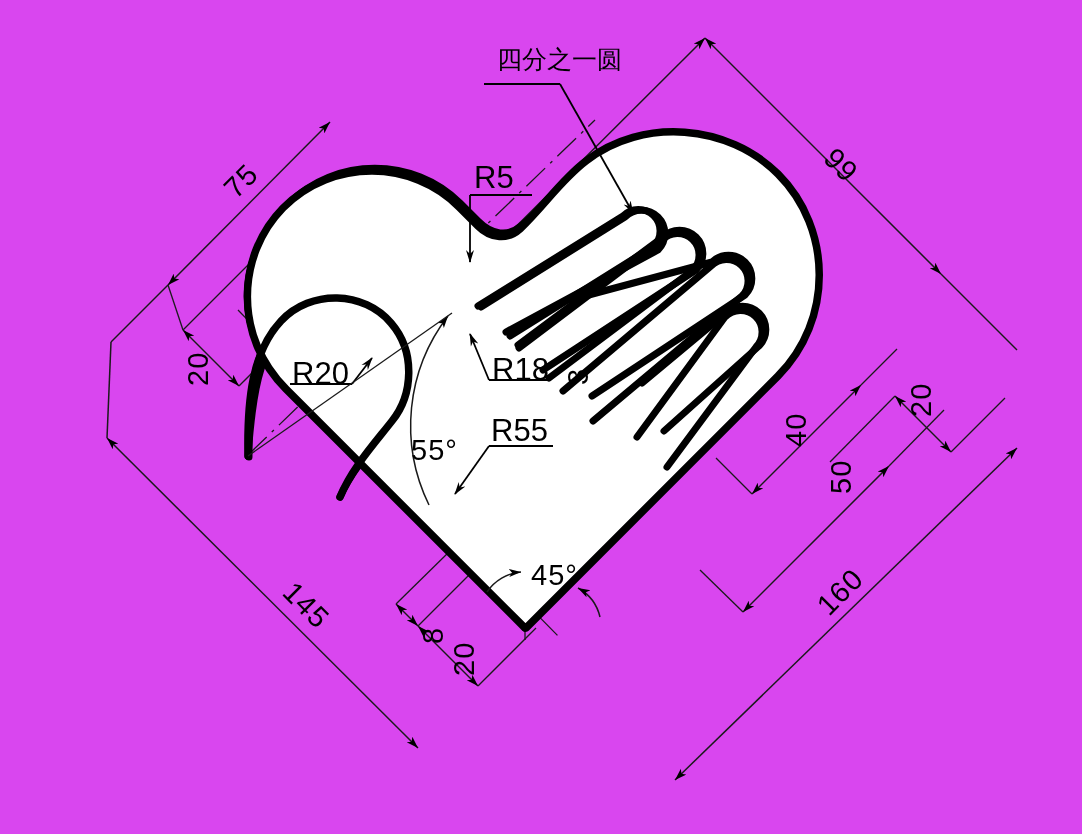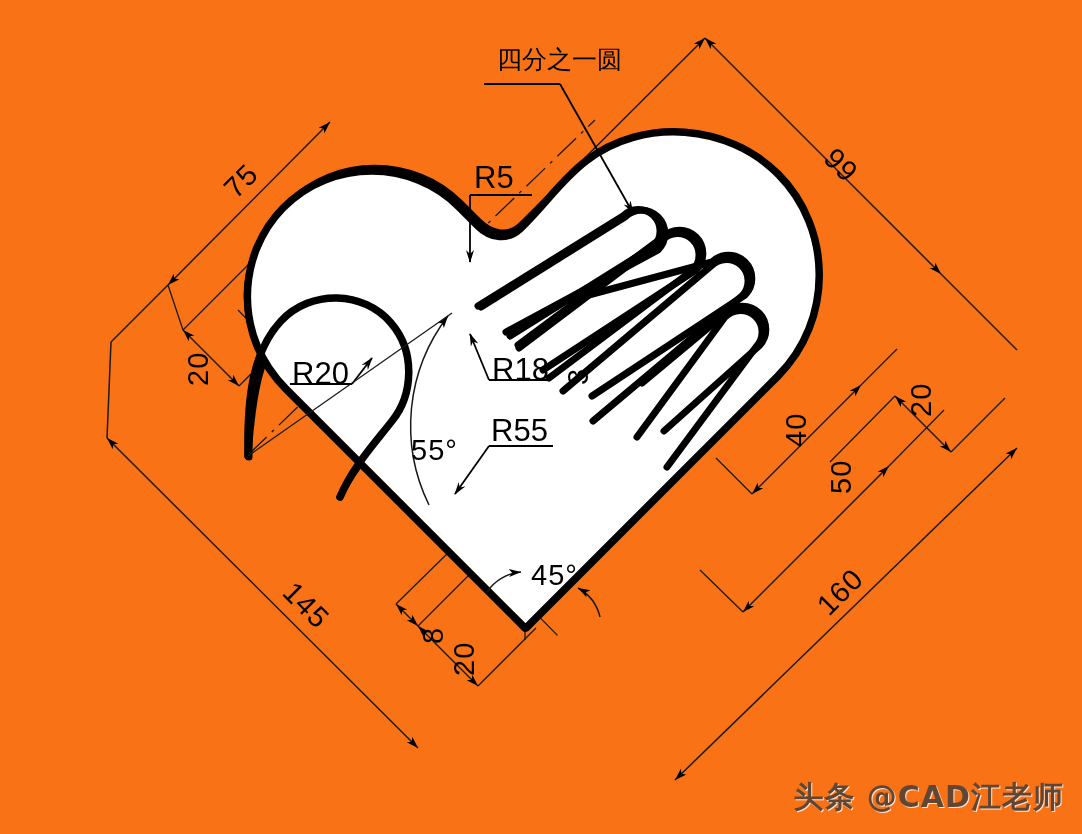--- a/index.html
+++ b/index.html
@@ -7,21 +7,21 @@
     padding: 0;
     background: #ffffff;
   }
   body {
     font-family: "Liberation Sans", sans-serif;
   }
   #canvas-wrap {
     position: relative;
     width: 1082px;
     height: 834px;
-    background: #f97316;
+    background: #d946ef;
     overflow: hidden;
     text-decoration: underline;
   }
   svg#drawing {
     position: absolute;
     left: 0;
     top: 0;
     width: 1082px;
     height: 834px;
   }
@@ -335,15 +335,14 @@
     <text class="dimtext" transform="translate(931,417) rotate(-90)">20</text>
     <text class="dimtext" transform="translate(806,447) rotate(-90)">40</text>
     <text class="dimtext" transform="translate(851,494) rotate(-90)">50</text>
     <text class="dimtext" transform="translate(829,617) rotate(-45)">160</text>
     <text class="dimtext" transform="translate(588,385) rotate(-90)">3</text>
     <text class="dimtext" transform="translate(443,644) rotate(-90)">8</text>
     <text class="dimtext" transform="translate(474,676) rotate(-90)">20</text>
 
   </svg>
 
-  <div id="watermark">头条 @CAD江老师</div>
 
 </div>
 
 </body></html>

